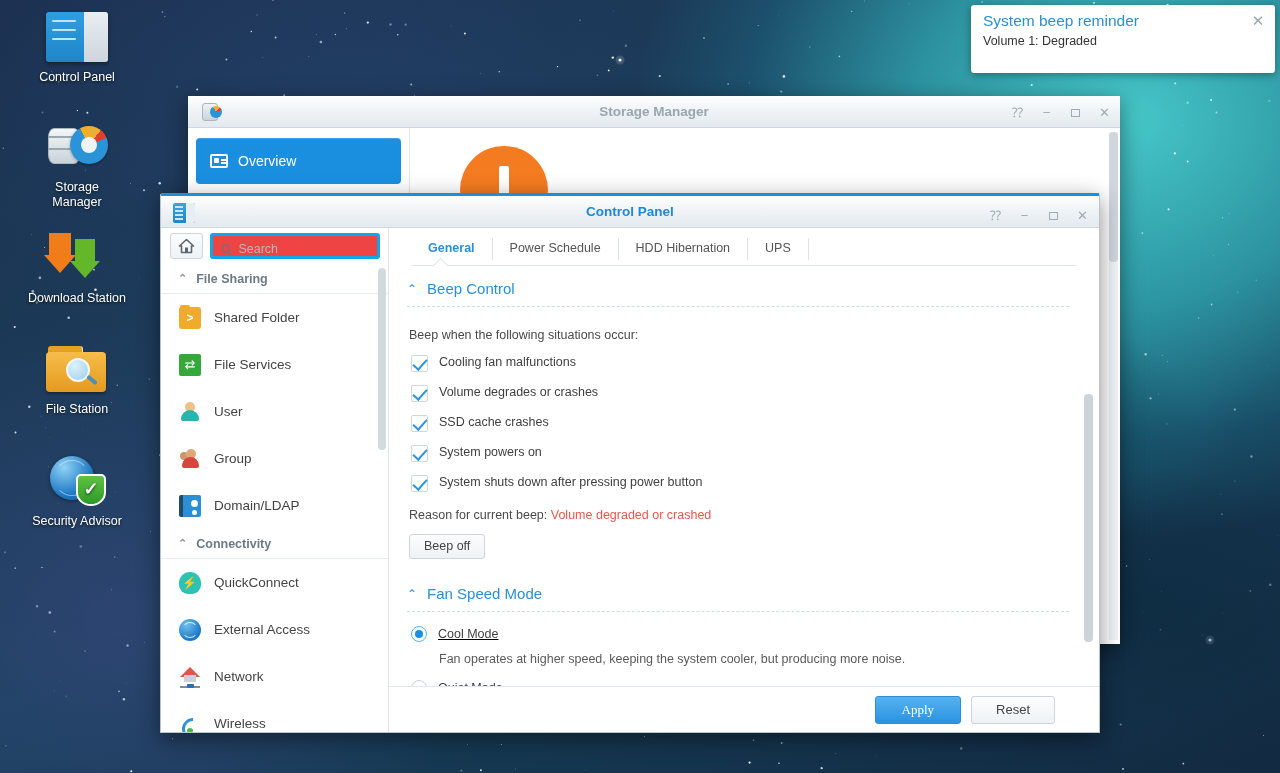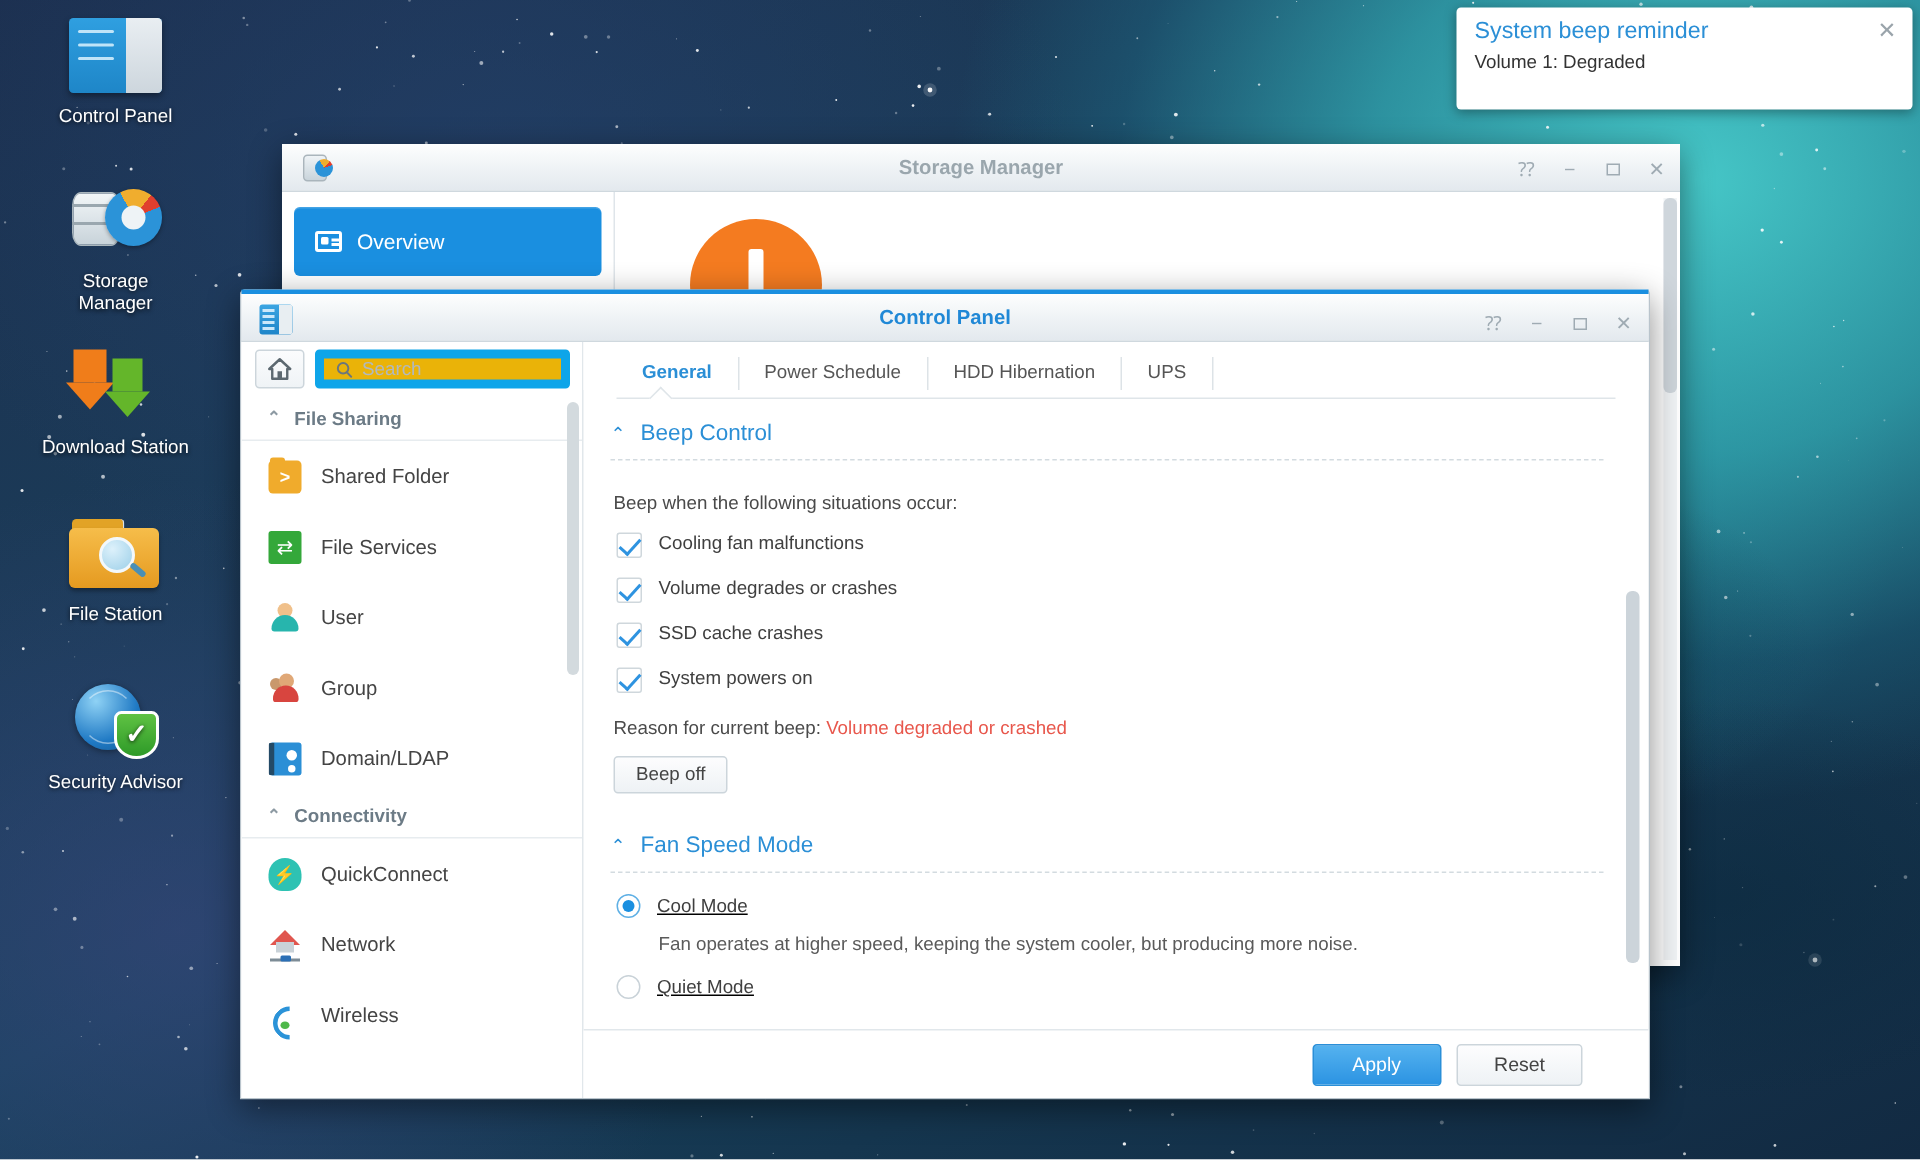--- a/index.html
+++ b/index.html
@@ -150,21 +150,21 @@
     box-shadow:0 4px 0 #cbe8fa, 0 8px 0 #cbe8fa, 0 12px 0 #cbe8fa;}
 
   #cp-body { position:absolute; left:0; top:35px; right:0; bottom:0; display:flex; background:#fff;}
 
   
   #cp-side { width:228px; border-right:1px solid #e1e7eb; position:relative; background:#fff; overflow:hidden;}
   #cp-sidetop { height:36px; display:flex; align-items:center; gap:7px; padding:0 8px 0 9px; }
   #home-btn { width:33px; height:26px; border:1px solid #ccd5db; border-radius:3px;
     background:linear-gradient(180deg,#fbfcfd,#eff3f6); display:flex;align-items:center;justify-content:center; cursor:pointer;}
   #home-btn svg { display:block; }
-  #search-box { flex:1; height:26px; border:6px solid #0ea5e9; border-radius:3px; background:#eab308;
+  #search-box { flex:1; height:26px; border:3px solid #0ea5e9; border-radius:3px; background:#ef4444;
     display:flex; align-items:flex-end; gap:6px; padding:0 8px;}
   #search-box input { border:none; outline:none; font-size:12.5px; color:#333; width:100%;
     font-family:"Liberation Sans",sans-serif; background:transparent;}
   #search-box input::placeholder { color:#b1b9bf; }
 
   #cp-navlist { position:absolute; left:0; right:0; top:36px; bottom:0; overflow:hidden; }
   .nav-group {
     height:30px; display:flex; align-items:center; gap:9px; padding-left:17px;
     font-size:12.5px; font-weight:bold; color:#6c7b86; border-bottom:1px solid #e7ecef; cursor:pointer;
   }
@@ -261,20 +261,21 @@
   #main-scroll i { position:absolute; left:0; top:128px; width:9px; height:248px; background:#ccd4da; border-radius:4px;}
 
   #cp-footer {
     height:46px; border-top:1px solid #e1e7eb; background:#fff;
     display:flex; align-items:center; justify-content:flex-end; gap:10px; padding-right:44px;
   }
   .btn-primary {
     height:28px; line-height:26px; padding:0 26px; font-size:13px; color:#fff; cursor:pointer;
     border:1px solid #2a8fd8; border-radius:3px;
     background:linear-gradient(180deg,#55b2ef,#2b93e2);
+    font-family:Liberation Serif, serif;
   }
   .btn-plain {
     height:28px; line-height:26px; padding:0 24px; font-size:13px; color:#444; cursor:pointer;
     border:1px solid #ccd5db; border-radius:3px;
     background:linear-gradient(180deg,#fdfdfe,#eef2f5);
   }
 </style>
 </head>
 <body>
 
@@ -882,20 +883,24 @@
           </div>
           <div class="nav-group">
             <span class="chev">⌃</span>
             <span>Connectivity</span>
           </div>
           <div class="nav-item">
             <span class="ni ni-qc"></span>
             <span>QuickConnect</span>
           </div>
           <div class="nav-item">
+            <span class="ni ni-ext"></span>
+            <span>External Access</span>
+          </div>
+          <div class="nav-item">
             <span class="ni ni-net">
                 <i class="pl"></i>
                 <i class="pl2"></i>
               </span>
             <span>Network</span>
           </div>
           <div class="nav-item">
             <span class="ni ni-wifi">
                 <i class="dot"></i>
               </span>
@@ -937,20 +942,24 @@
               <span class="lbl">Volume degrades or crashes</span>
             </div>
             <div class="chk-row">
               <span class="chk on"></span>
               <span class="lbl">SSD cache crashes</span>
             </div>
             <div class="chk-row">
               <span class="chk on"></span>
               <span class="lbl">System powers on</span>
             </div>
+            <div class="chk-row">
+              <span class="chk on"></span>
+              <span class="lbl">System shuts down after pressing power button</span>
+            </div>
 
             <div class="reason">
               <span>Reason for current beep:</span>
               <span class="red">Volume degraded or crashed</span>
             </div>
 
             <div class="btn" id="beep-off">Beep off</div>
 
             
             <div class="sec-head" style="margin-top:26px;">

